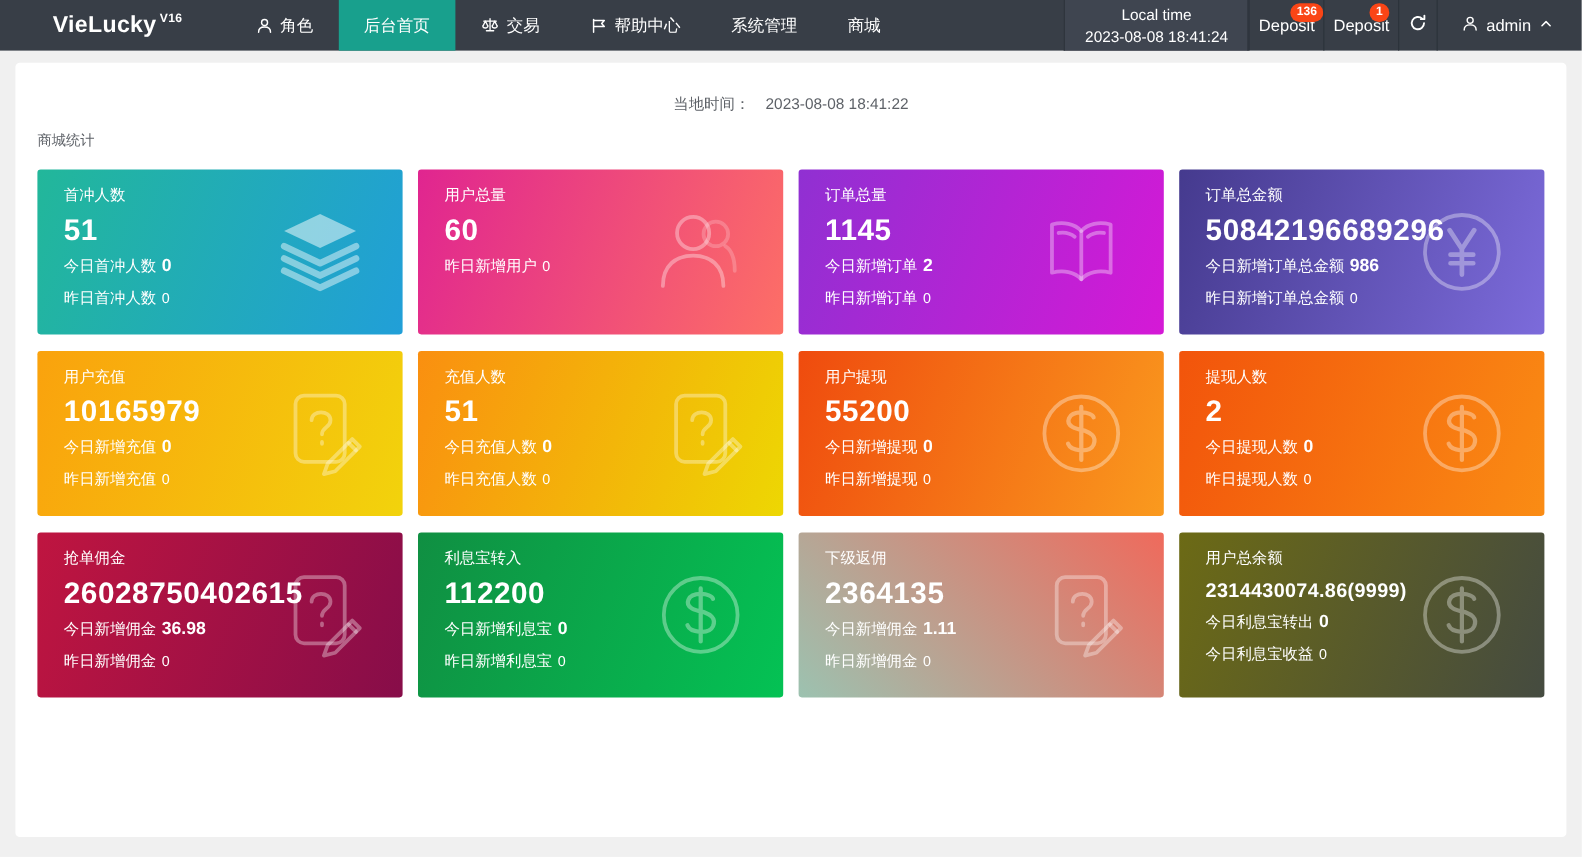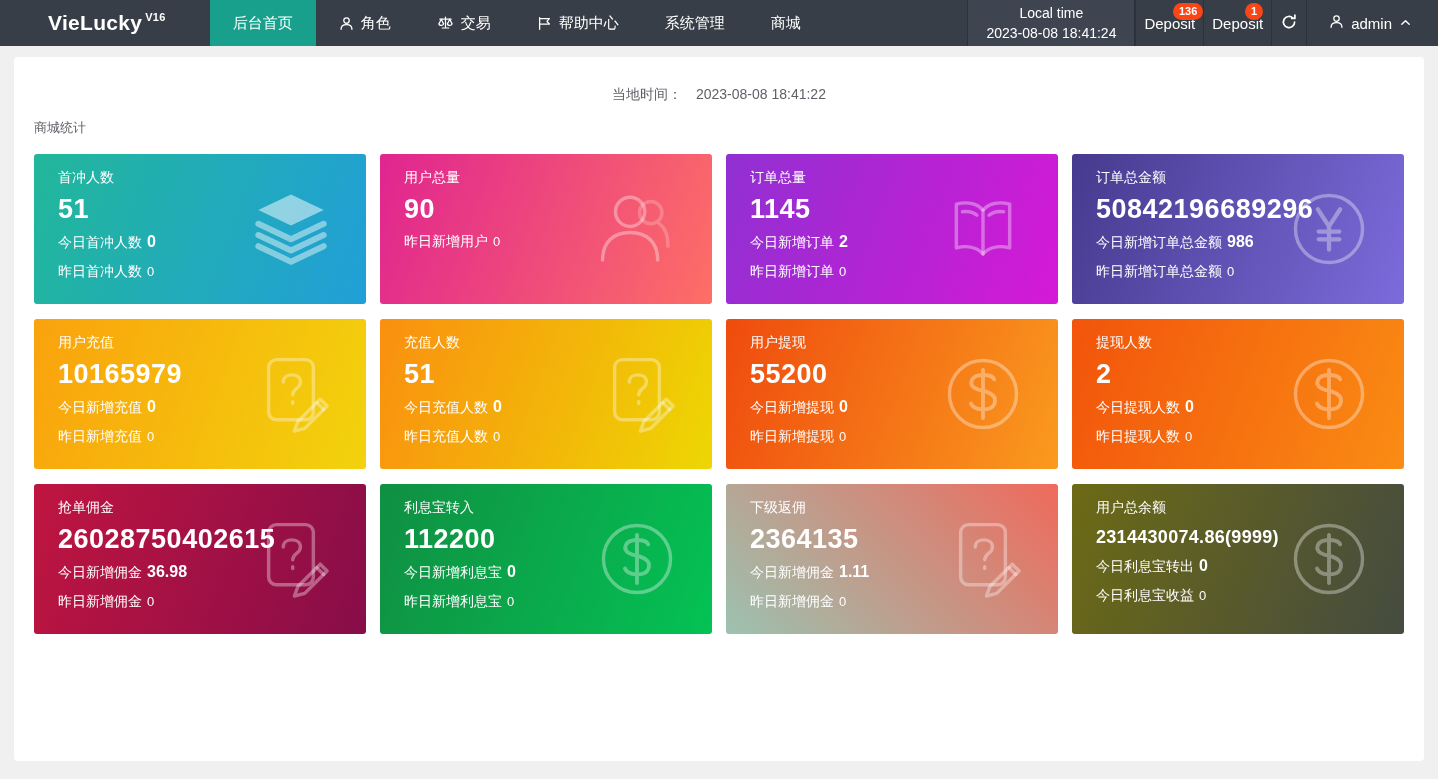--- a/index.html
+++ b/index.html
@@ -56,31 +56,31 @@
 </style>
 </head>
 <body>
 
 <header class="navbar">
   <div class="brand">
     <span>VieLucky</span>
       <sup>V16</sup>
   </div>
   <nav class="menu">
-    <a class="menu-item active">
-      <span>后台首页</span>
-    </a>
     <a class="menu-item">
       <span>
           <svg width="15" height="15" viewBox="0 0 16 16" fill="none" stroke="#fff" stroke-width="1.4" stroke-linecap="round" stroke-linejoin="round">
             <circle cx="8" cy="4.8" r="2.9"></circle>
             <path d="M2.2 14.2 c0-3.4 2.6-5 5.8-5 s5.8 1.6 5.8 5"></path>
           </svg>
         </span>
       <span>角色</span>
+    </a>
+    <a class="menu-item active">
+      <span>后台首页</span>
     </a>
     <a class="menu-item">
       <span>
           <svg width="17" height="16" viewBox="0 0 17 17" fill="none" stroke="#fff" stroke-width="1.3" stroke-linecap="round" stroke-linejoin="round">
             <path d="M8.5 2.2 v11.6 M5 13.8 h7 M2.5 4.5 h12"></path>
             <path d="M4 4.5 l-2.2 4.4 M4 4.5 l2.2 4.4 M1.5 8.9 a2.5 2.2 0 0 0 5 0"></path>
             <path d="M13 4.5 l-2.2 4.4 M13 4.5 l2.2 4.4 M10.5 8.9 a2.5 2.2 0 0 0 5 0"></path>
           </svg>
         </span>
       <span>交易</span>
@@ -148,21 +148,21 @@
           <div class="card-line light">昨日首冲人数<span>0</span></div>
           <div class="card-icon"><svg viewBox="0 0 100 100">
               <polygon points="50,10 88,28 50,46 12,28" fill="rgba(255,255,255,0.5)"></polygon>
               <path d="M12 44 L50 62 L88 44" fill="none" stroke="rgba(255,255,255,0.45)" stroke-width="7" stroke-linecap="round" stroke-linejoin="round"></path>
               <path d="M12 57 L50 75 L88 57" fill="none" stroke="rgba(255,255,255,0.45)" stroke-width="7" stroke-linecap="round" stroke-linejoin="round"></path>
               <path d="M12 70 L50 88 L88 70" fill="none" stroke="rgba(255,255,255,0.45)" stroke-width="7" stroke-linecap="round" stroke-linejoin="round"></path>
             </svg></div>
         </div>
         <div class="card" style="background: linear-gradient(110deg, rgb(224, 37, 144), rgb(253, 111, 102));">
           <div class="card-title">用户总量</div>
-          <div class="card-value">90</div>
+          <div class="card-value">60</div>
           <div class="card-line light">昨日新增用户<span>0</span></div>
           <div class="card-icon"><svg viewBox="0 0 100 100">
               <g fill="none" stroke="rgba(255,255,255,0.35)" stroke-width="4" stroke-linecap="round" stroke-linejoin="round" opacity="0.6">
                 <circle cx="66" cy="31" r="13"></circle>
                 <path d="M76 44 c8 5 10 14 10 26"></path>
               </g>
               <g fill="none" stroke="rgba(255,255,255,0.35)" stroke-width="4" stroke-linecap="round" stroke-linejoin="round">
                 <circle cx="42" cy="30" r="17"></circle>
                 <path d="M10 86 c0-22 14-32 32-32 s32 10 32 32"></path>
               </g>

